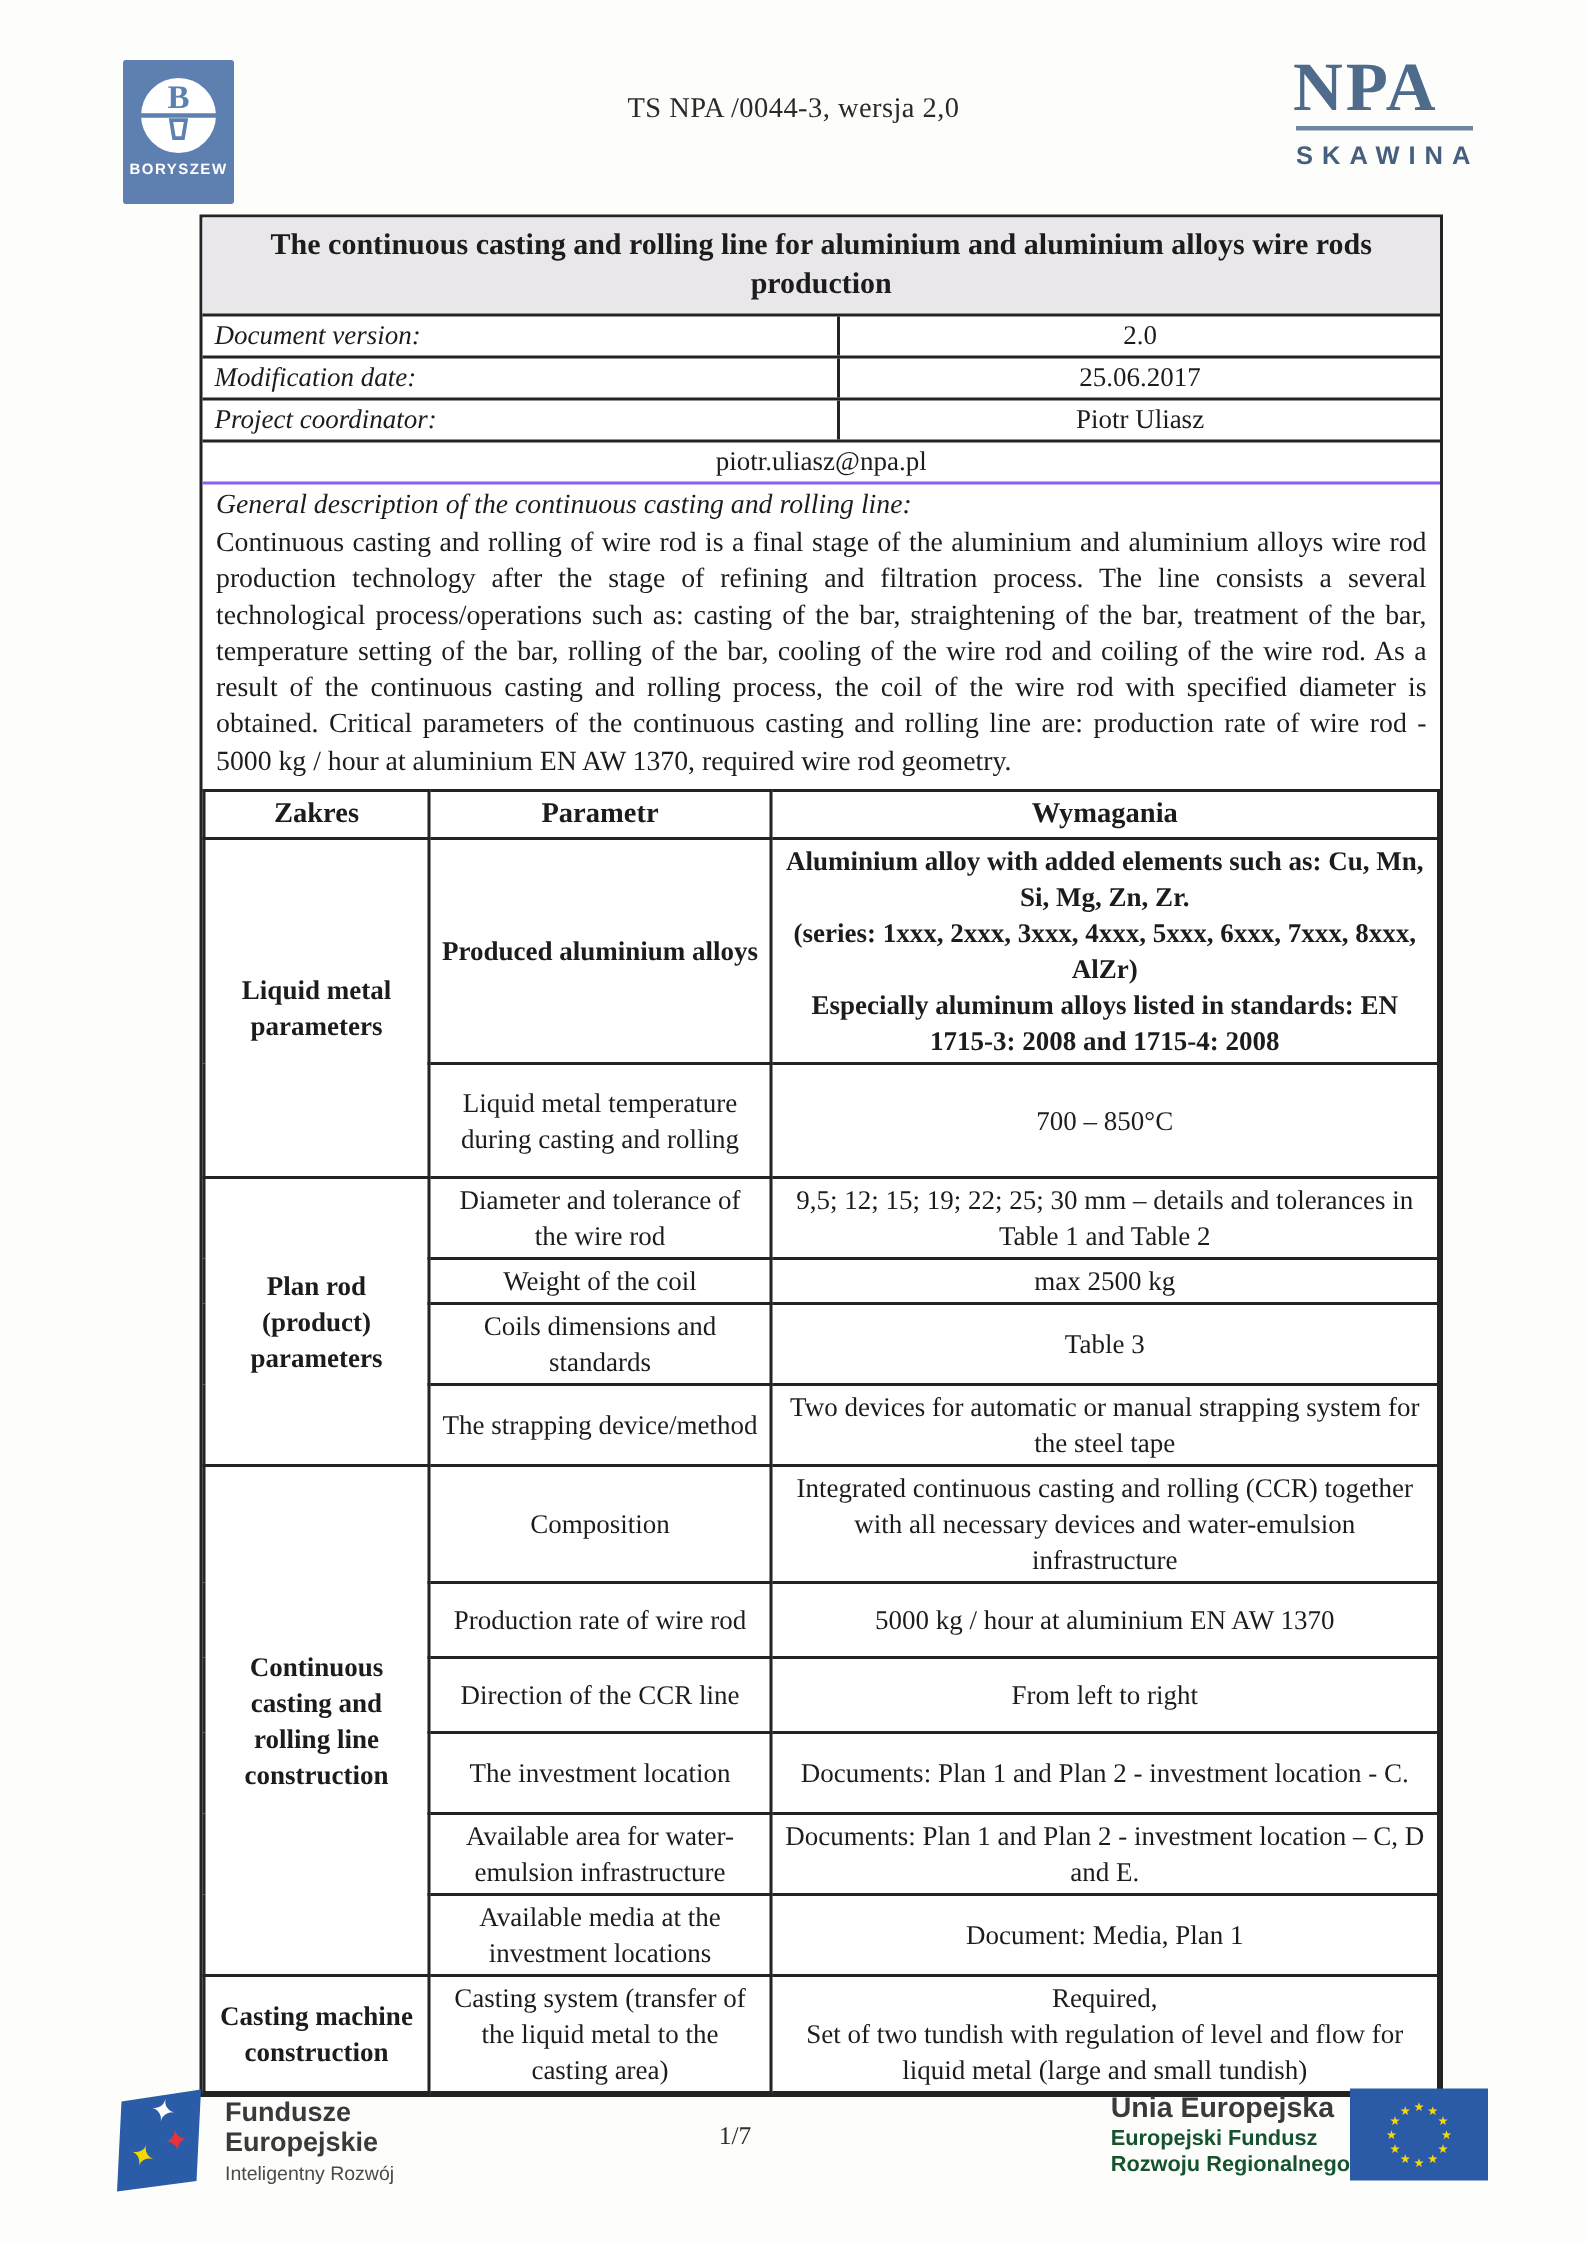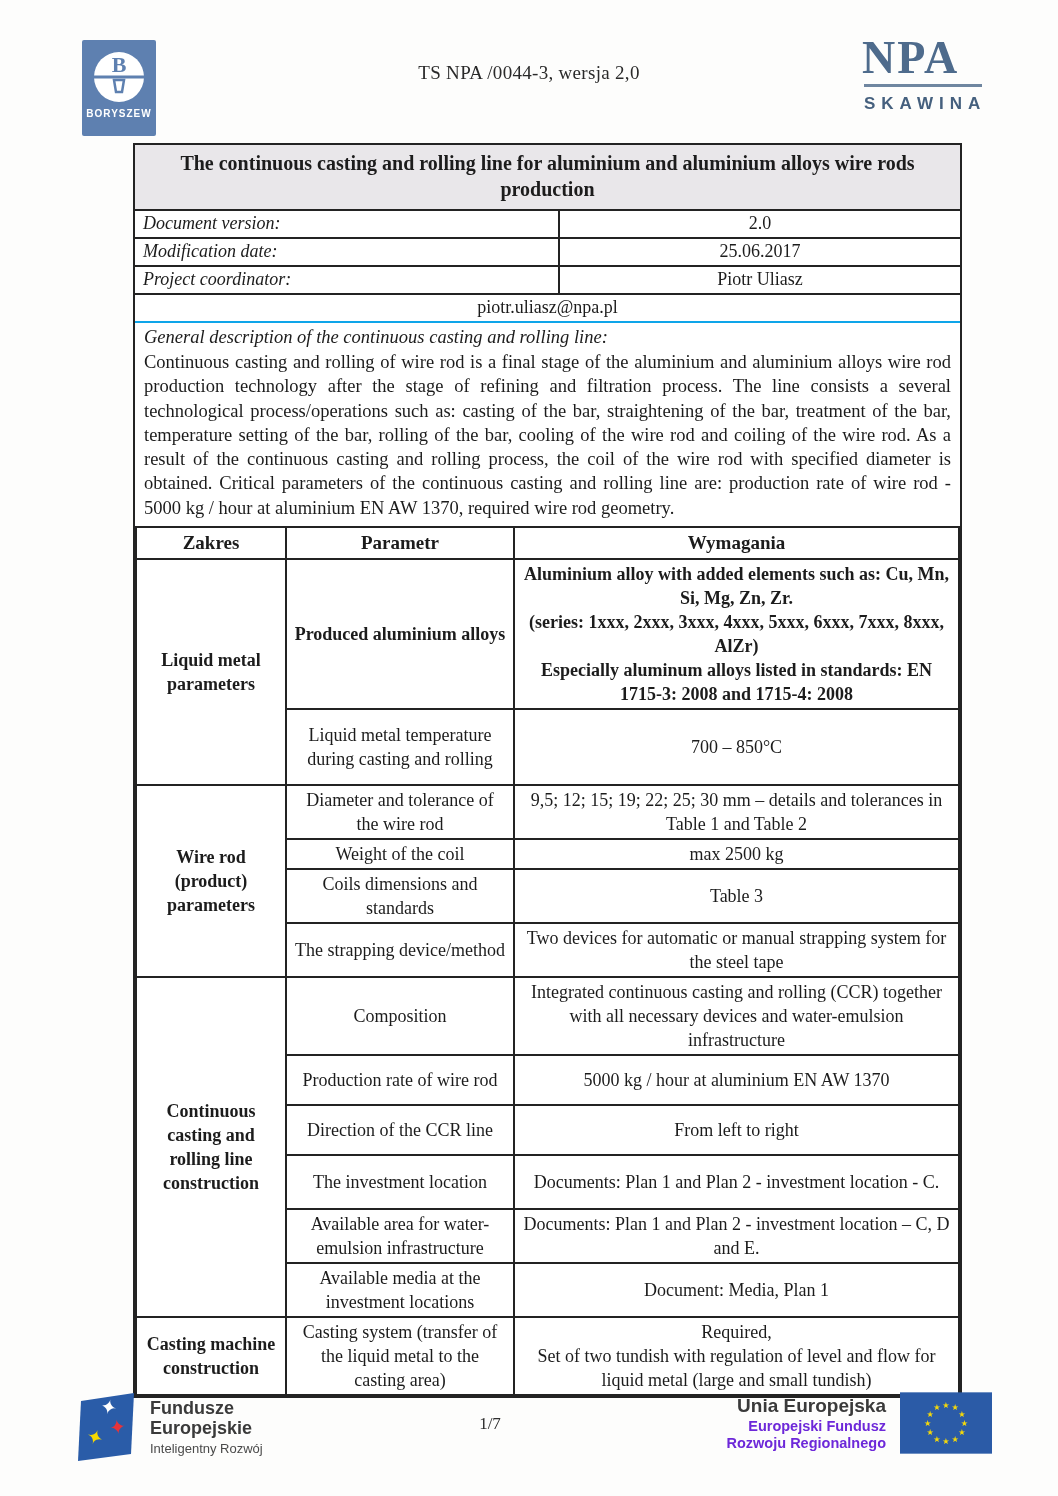--- a/index.html
+++ b/index.html
@@ -41,21 +41,21 @@
   .doc-title{
     background:#e9e7ea;text-align:center;font-weight:bold;font-size:20px;
     padding:5px 26px 7px;line-height:26px;
   }
   .info-row{display:flex;border-top:2px solid #232323;font-size:18px;line-height:23px;}
   .info-label{
     width:425px;border-right:2px solid #232323;font-style:italic;
     padding:1px 4px 2px 8px;box-sizing:border-box;
   }
   .info-value{flex:1;text-align:center;padding:1px 4px 2px;}
-  .desc-block{border-top:2px solid #0ea5e9;padding:2px 9px 6px;}
+  .desc-block{border-top:2px solid #8b5cf6;padding:2px 9px 6px;}
   .desc-label{font-style:italic;font-size:18.5px;line-height:25px;}
   .desc-text{font-size:18.5px;line-height:24.3px;text-align:justify;}
   
   table.spec{
     width:100%;border-collapse:collapse;table-layout:fixed;
     font-size:18px;border-top:2px solid #232323;
   }
   table.spec td,table.spec th{
     border:2px solid #232323;vertical-align:middle;text-align:center;
     padding:2px 7px;line-height:24px;box-sizing:border-box;
@@ -70,23 +70,23 @@
     font-family:"Liberation Sans",sans-serif;color:#3c3c3c;}
   .fe-logo{position:absolute;left:78px;top:4px;display:flex;align-items:flex-start;}
   .fe-text{margin-left:14px;margin-top:6px;}
   .fe-l1{font-size:18px;font-weight:bold;line-height:20px;color:#3a3a3a;}
   .fe-l3{font-size:13px;margin-top:3px;color:#4a4a4a;}
   .page-num{
     position:absolute;left:450px;top:26px;width:80px;text-align:center;
     font-family:"Liberation Serif",serif;font-size:17px;color:#2e2e2e;
   }
   .ue-logo{position:absolute;right:66px;top:4px;display:flex;align-items:flex-start;}
-  .ue-text{text-align:right;margin-right:14px;margin-top:2px;}
+  .ue-text{text-align:left;margin-top:2px;}
   .ue-l1{font-size:19px;font-weight:bold;line-height:24px;color:#3a3a3a;}
-  .ue-l2{font-size:14.5px;font-weight:bold;line-height:17px;color:#6d28d9;}
+  .ue-l2{font-size:14.5px;font-weight:bold;line-height:17px;color:#14532d;}
 </style>
 </head>
 <body>
 
 <div class="boryszew">
   <svg width="54" height="54" viewBox="0 0 54 54">
     <circle cx="27" cy="27" r="25" fill="#ffffff"></circle>
     <line x1="2" y1="27" x2="52" y2="27" stroke="#5e80b0" stroke-width="3"></line>
     <text x="27" y="22" text-anchor="middle" font-family="Liberation Serif, serif" font-weight="bold" font-size="22" fill="#5e80b0">B</text>
     <path d="M22 30 h10 l-2 12 h-6 z" fill="none" stroke="#5e80b0" stroke-width="2.5"></path>
@@ -141,21 +141,21 @@
       <td class="val b">Aluminium alloy with added elements such as: Cu, Mn, Si, Mg, Zn, Zr.
 (series: 1xxx, 2xxx, 3xxx, 4xxx, 5xxx, 6xxx, 7xxx, 8xxx, AlZr)
 Especially aluminum alloys listed in standards: EN 1715-3: 2008 and 1715-4: 2008</td>
     </tr>
     <tr>
       <td class="c-param" style="height:76px;">Liquid metal temperature during casting and rolling</td>
       <td class="val">700 – 850°C</td>
     </tr>
 
     <tr>
-      <td class="c-zakres" rowspan="4">Wire rod (product) parameters</td>
+      <td class="c-zakres" rowspan="4">Plan rod (product) parameters</td>
       <td class="c-param" style="height:52px;">Diameter and tolerance of the wire rod</td>
       <td class="val">9,5; 12; 15; 19; 22; 25; 30 mm – details and tolerances in Table 1 and Table 2</td>
     </tr>
     <tr>
       <td class="c-param" style="height:28px;">Weight of the coil</td>
       <td class="val">max 2500 kg</td>
     </tr>
     <tr>
       <td class="c-param" style="height:50px;">Coils dimensions and standards</td>
       <td class="val">Table 3</td>

